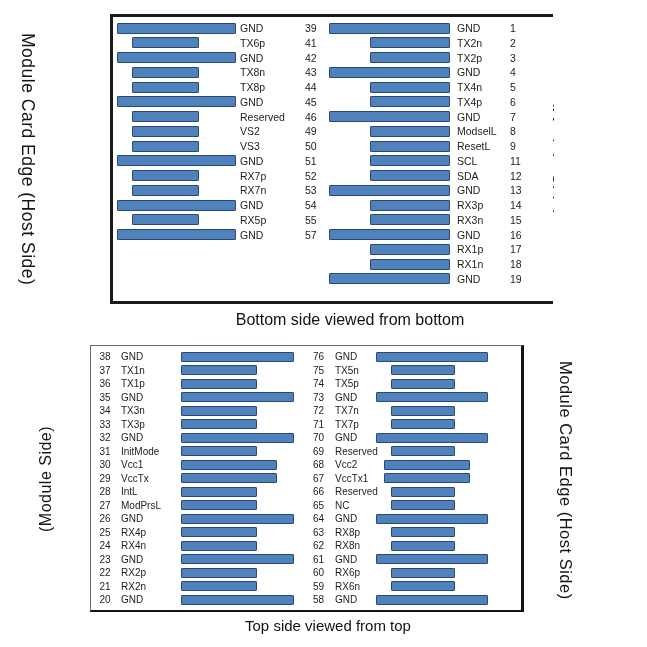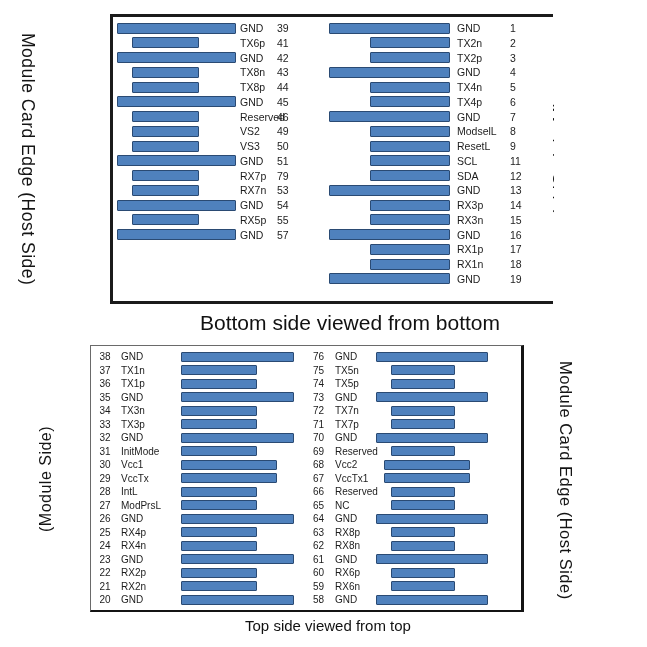--- a/index.html
+++ b/index.html
@@ -28,21 +28,21 @@
 
   .nm,.no{position:absolute;white-space:nowrap;}
   #top-panel .nm,#top-panel .no{font-size:10.5px;line-height:14.75px;}
   #bottom-panel .nm,#bottom-panel .no{font-size:10px;line-height:13.5px;}
 
   
   .tl .bar.gnd{left:4px;width:119px}
   .tl .bar.sig{left:19px;width:67px}
   .tl .bar.vcc{left:12px;width:93px}
   .tl .nm{left:127px}
-  .tl .no{left:164px}
+  .tl .no{left:192px}
 
   
   .tr .bar.gnd{left:216px;width:121px}
   .tr .bar.sig{left:257px;width:80px}
   .tr .bar.vcc{left:233px;width:104px}
   .tr .nm{left:344px}
   .tr .no{left:397px}
 
   
   .bl .no{left:6px;width:16px;text-align:center}
@@ -61,21 +61,21 @@
   
   .vlabel{position:absolute;display:flex;align-items:center;justify-content:center;
           writing-mode:vertical-rl;color:#141414;letter-spacing:.5px;}
   #label-top-left{left:10px;top:14px;width:34px;height:290px;font-size:17.5px;}
   #label-top-right{left:532px;top:14px;width:28px;height:290px;font-size:17.5px;}
   #label-bottom-left{left:32px;top:345px;width:28px;height:267px;font-size:16px;
                      transform:rotate(180deg);}
   #label-bottom-right{left:549px;top:335px;width:32px;height:290px;font-size:16.5px;}
 
   
-  .caption{position:absolute;text-align:center;color:#111;font-size:21px;}
+  .caption{position:absolute;text-align:center;color:#111;font-size:16px;}
   #caption-top{left:130px;top:311px;width:440px;}
   #caption-bottom{left:108px;top:617px;width:440px;font-size:15px;}
 </style>
 </head>
 <body>
 
 <div class="vlabel" id="label-top-left">Module Card Edge (Host Side)</div>
 <div class="vlabel" id="label-top-right">(Module Side)</div>
 <div class="vlabel" id="label-bottom-left">(Module Side)</div>
 <div class="vlabel" id="label-bottom-right">Module Card Edge (Host Side)</div>
@@ -128,21 +128,21 @@
         <span class="no">50</span>
       </div>
       <div class="row">
         <div class="bar gnd"></div>
         <span class="nm">GND</span>
         <span class="no">51</span>
       </div>
       <div class="row">
         <div class="bar sig"></div>
         <span class="nm">RX7p</span>
-        <span class="no">79</span>
+        <span class="no">52</span>
       </div>
       <div class="row">
         <div class="bar sig"></div>
         <span class="nm">RX7n</span>
         <span class="no">53</span>
       </div>
       <div class="row">
         <div class="bar gnd"></div>
         <span class="nm">GND</span>
         <span class="no">54</span>

